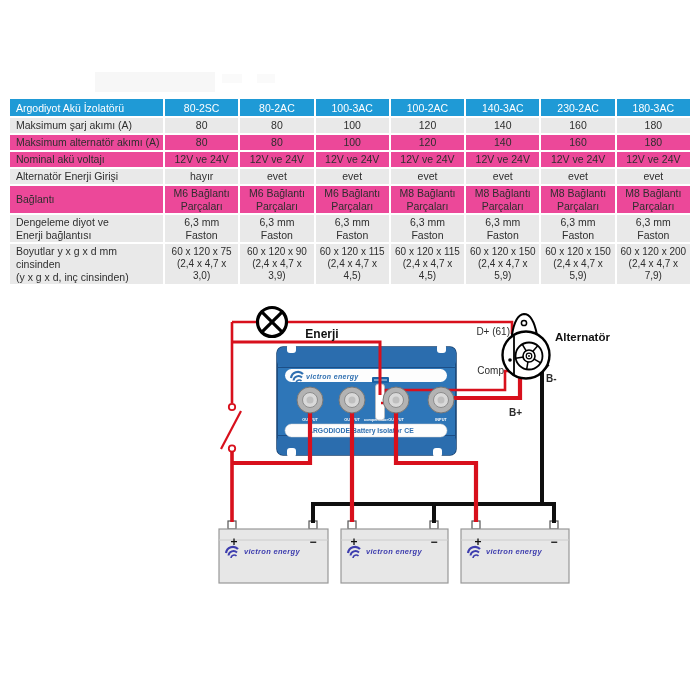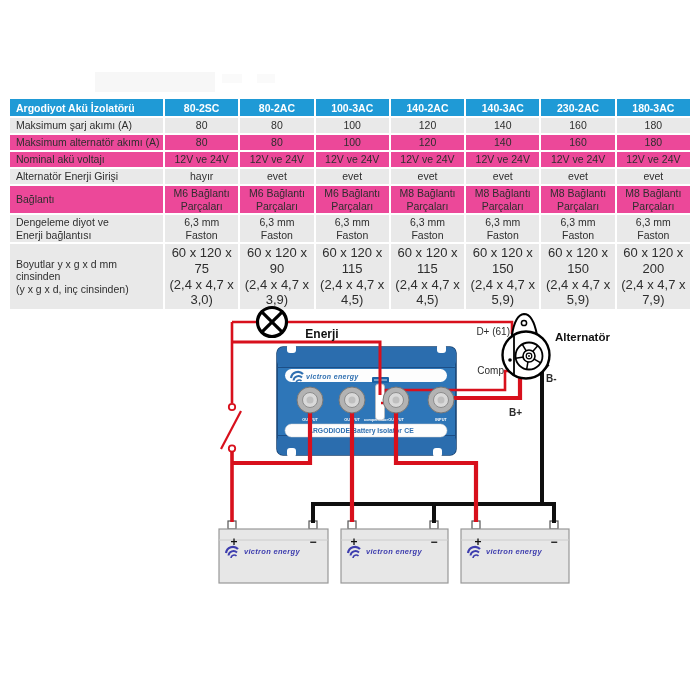--- a/index.html
+++ b/index.html
@@ -1,28 +1,28 @@
 <!DOCTYPE html>
 <html><head>
 <meta charset="utf-8">
 <style>
   html,body{margin:0;padding:0;background:#fff;}
   .page{position:relative;width:700px;height:700px;background:#fff;overflow:hidden;
         font-family:"Liberation Sans",sans-serif;}
   .wm{position:absolute;background:#f7f7f7;}
   table.spec{position:absolute;left:8px;top:97px;width:684px;border-collapse:separate;
              border-spacing:2px;table-layout:fixed;font-size:10.5px;color:#2e2e2e;}
-  table.spec th{background:#1f9ad6;color:#fff;font-weight:bold;height:15px;
+  table.spec th{background:#1f9ad6;color:#fff;font-weight:normal;height:15px;
                 padding:1px 2px;font-size:10.5px;text-align:center;}
   table.spec th.lbl{text-align:left;padding-left:6px;}
   table.spec td{text-align:center;padding:1px 2px;white-space:pre-line;line-height:1.2;height:13px;}
   table.spec td.lbl{text-align:left;padding-left:6px;}
   tr.odd td{background:#e9e9e9;}
   tr.even td{background:#ec4899;}
-  td.small{font-size:13px;line-height:1.3;}
+  td.small{font-size:10px;line-height:1.3;}
   svg text{font-family:"Liberation Sans",sans-serif;}
   .t10{font-size:10px;fill:#2b2b2b;}
   .t10b{font-size:10px;font-weight:bold;fill:#2b2b2b;}
   .t12b{font-size:12px;font-weight:bold;fill:#111;}
   .brand{font-size:7.5px;font-weight:bold;font-style:italic;fill:#3d3dae;letter-spacing:.3px;}
   .dbrand{font-size:7px;font-weight:bold;font-style:italic;fill:#2f6fb0;letter-spacing:.3px;}
   .dstrip{font-size:6.8px;font-weight:bold;fill:#2f6fb0;}
   .port{font-size:3.8px;fill:#fff;font-weight:bold;}
   .sign{font-size:12px;font-weight:bold;fill:#111;}
 </style>
@@ -45,21 +45,21 @@
         <col>
         <col>
         <col>
     </colgroup>
     <tbody>
         <tr>
       <th class="lbl">Argodiyot Akü İzolatörü</th>
       <th>80-2SC</th>
       <th>80-2AC</th>
       <th>100-3AC</th>
-      <th>140-2AC</th>
+      <th>100-2AC</th>
       <th>140-3AC</th>
       <th>230-2AC</th>
       <th>180-3AC</th>
     </tr>
     <tr class="odd">
       <td class="lbl">Maksimum şarj akımı (A)</td>
       <td>80</td>
       <td>80</td>
       <td>100</td>
       <td>120</td>

